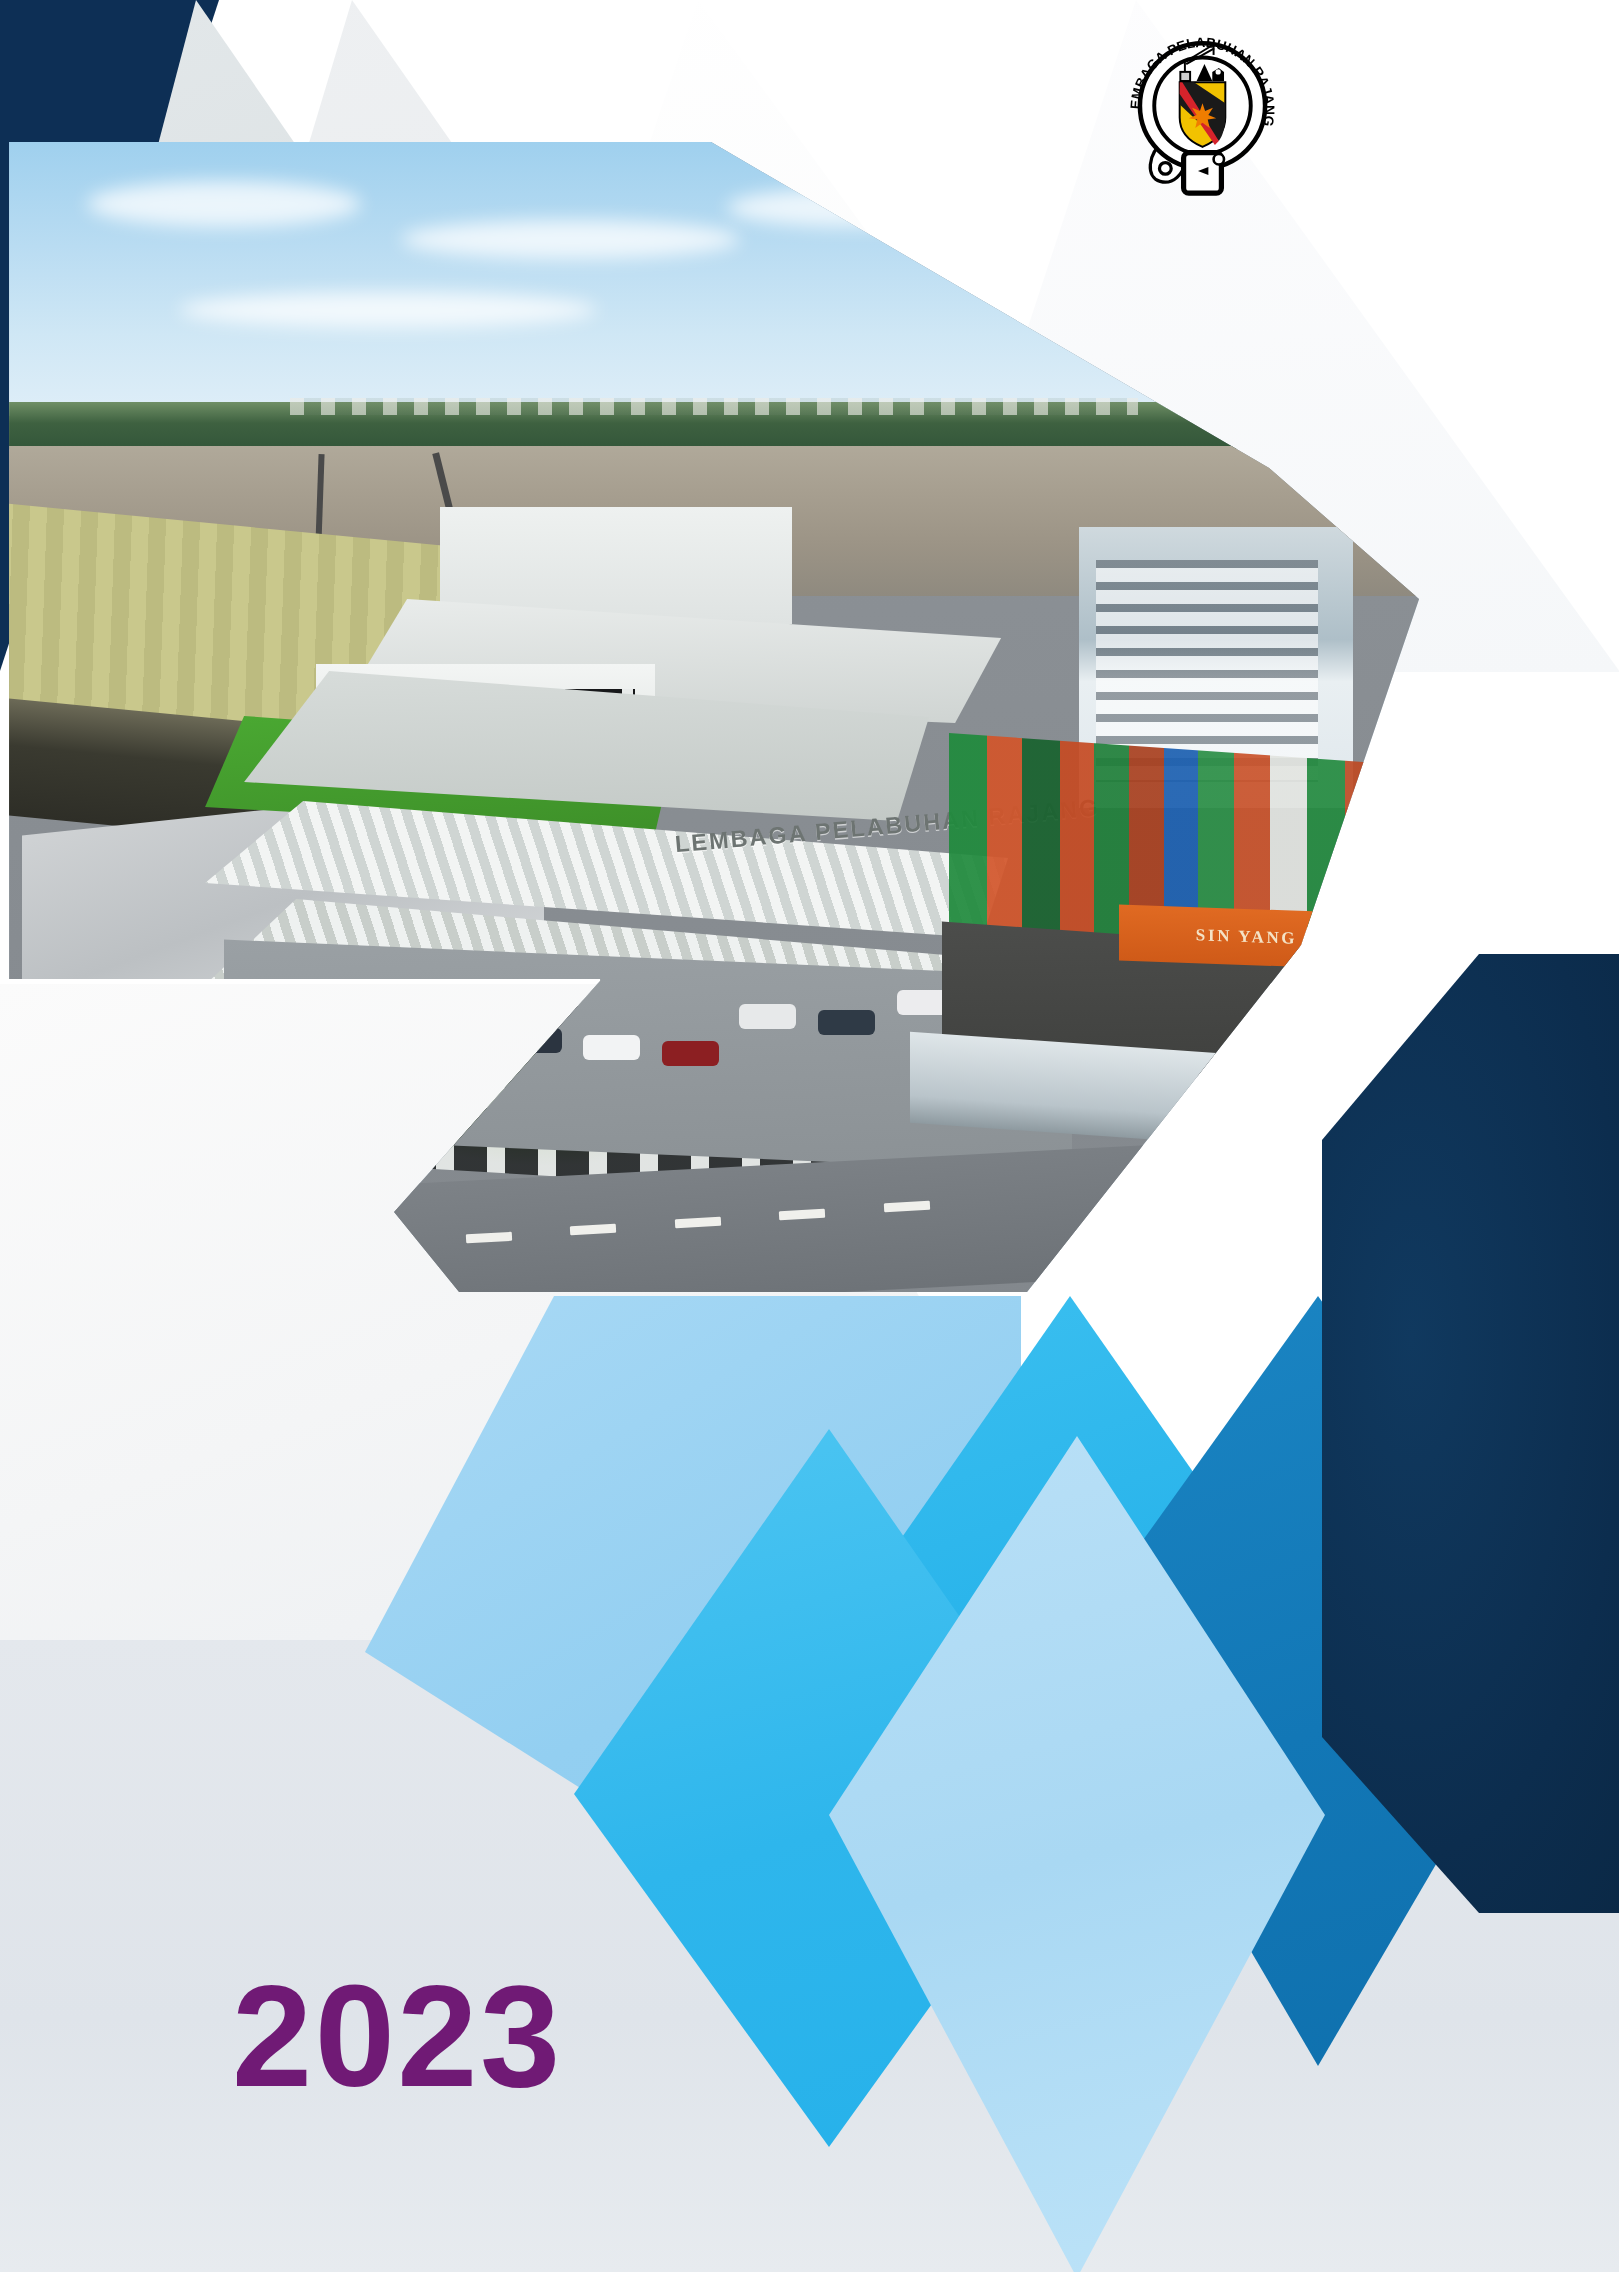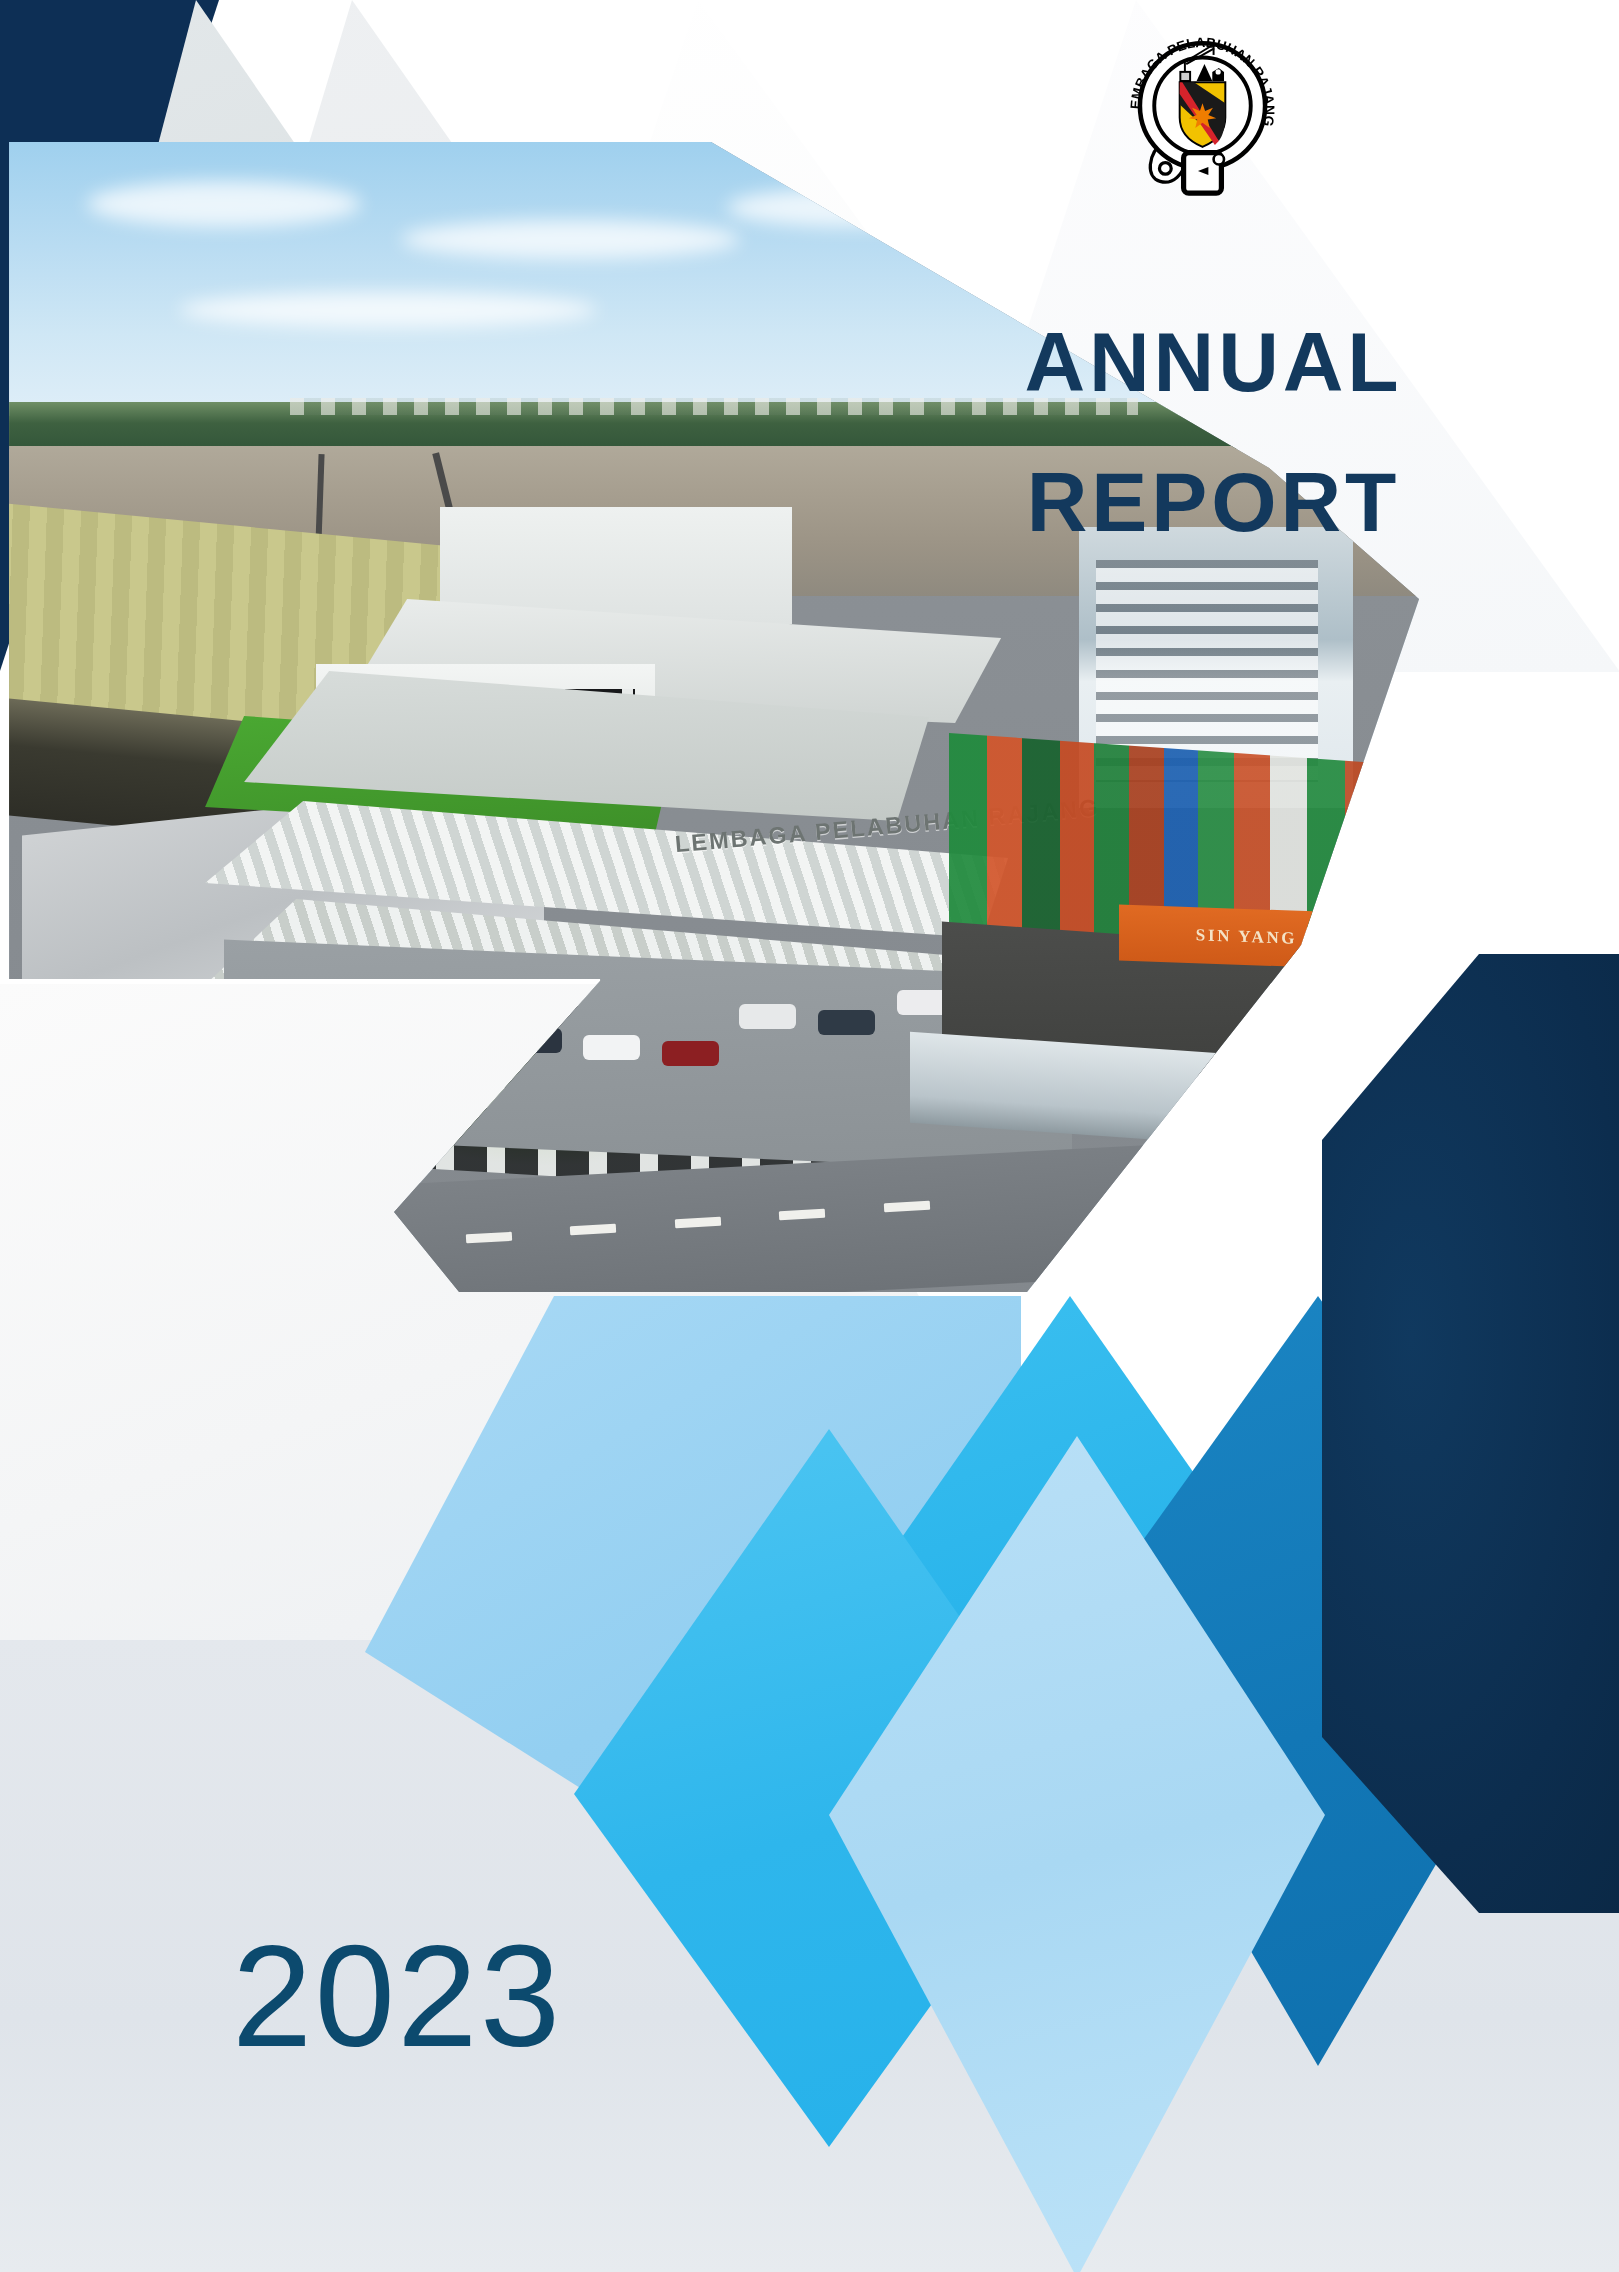--- a/index.html
+++ b/index.html
@@ -298,24 +298,24 @@
     color:#13395d;
     font-family:"Liberation Sans", sans-serif;
     font-weight:bold;
     letter-spacing:3.9px;
   }
   .title .l1{ font-size:84px; line-height:98px; }
   .title .l2{ font-size:84px; line-height:98px; margin-top:42px; }
 
   
   .year{
-    position:absolute; left:232px; top:1914px;
-    color:#0c4a6e;
+    position:absolute; left:232px; top:1954px;
+    color:#701a75;
     font-size:144px;
-    font-weight:normal;
+    font-weight:bold;
     letter-spacing:2.6px;
     font-family:"Liberation Sans", sans-serif;
   }
 </style>
 </head>
 <body>
 
 <div id="cover">
 
   <div class="band-bottom"></div>
@@ -435,21 +435,17 @@
       <path d="M 116 84 L 128 58 L 140 84 Z" fill="#000"></path>
       <path d="M 140 84 L 140 70 L 150 64 L 158 70 L 158 84 Z" fill="#000"></path>
       <circle cx="149" cy="70" r="4" fill="#fff"></circle>
 
       <rect x="96" y="194" width="58" height="62" rx="8" fill="#fff" stroke="#000" stroke-width="8"></rect>
       <path d="M 118 222 l 16 -6 v 12 z" fill="#000"></path>
       <circle cx="150" cy="204" r="8" fill="#fff" stroke="#000" stroke-width="4"></circle>
     </svg>
   </div>
 
-  <div class="title">
-    <div class="l1">ANNUAL</div>
-    <div class="l2">REPORT</div>
-  </div>
 
   <div class="year">2023</div>
 
 </div>
 
 
 </body></html>

